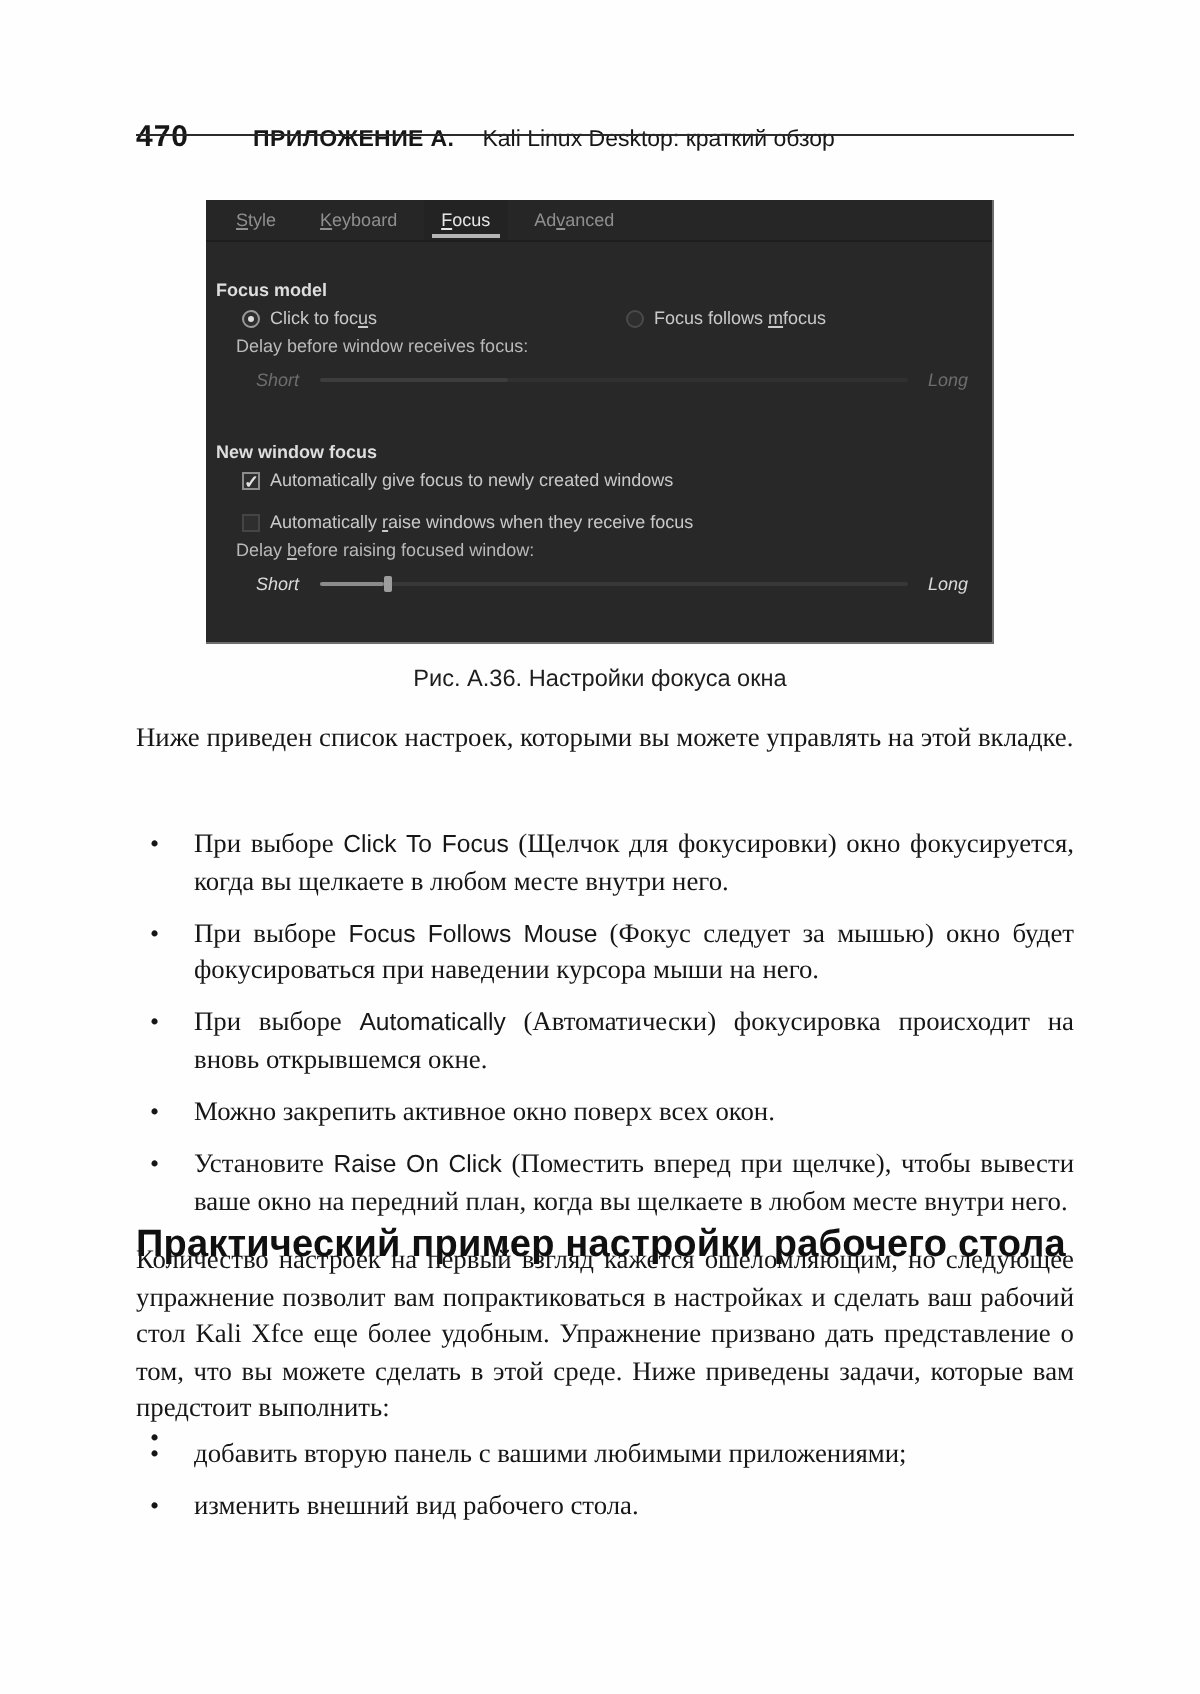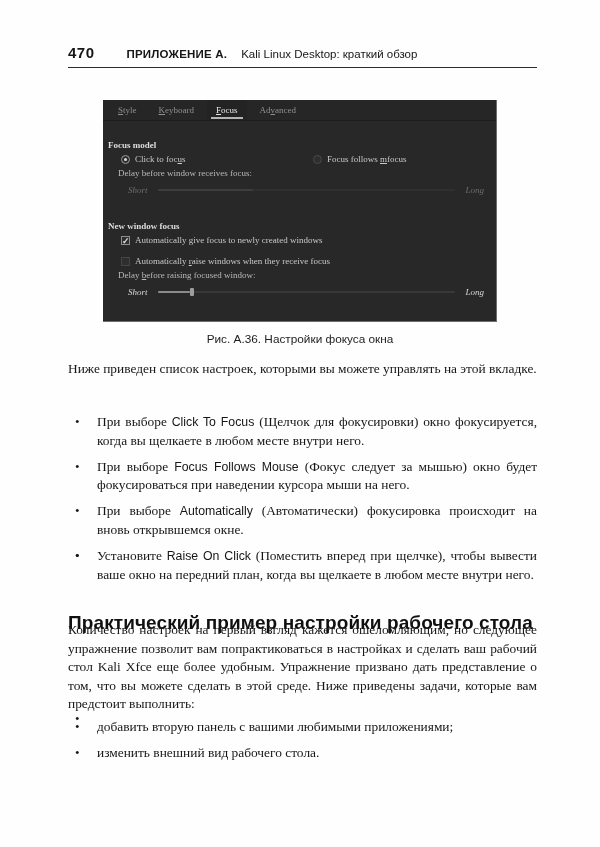--- a/index.html
+++ b/index.html
@@ -4,34 +4,34 @@
 <style>
   * { margin:0; padding:0; box-sizing:border-box; }
   html,body { background:#e8e8e8; }
   .page {
     position:relative; width:600px; height:847px; margin:0 auto;
     background:#fefefe; overflow:hidden;
     font-family:"Liberation Serif", serif; color:#161616;
   }
   
   .runhead {
-    position:absolute; left:68px; top:44px; width:469px;
+    position:absolute; left:68px; top:60px; width:469px;
     display:flex; align-items:baseline; gap:14px;
     font-family:"Liberation Sans", sans-serif;
   }
   .runhead .pageno { font-size:15px; font-weight:bold; letter-spacing:.5px; }
   .runhead .applabel { font-size:11.5px; font-weight:bold; margin-left:18px; letter-spacing:.2px; }
   .runhead .apptitle { font-size:11.5px; }
   .runrule { position:absolute; left:68px; top:67px; width:469px; height:0; border-top:1.4px solid #2b2b2b; }
 
   
   .shot {
     position:absolute; left:103px; top:100px; width:394px; height:222px;
     background:#282828; color:#c9c9c9;
-    font-family:Liberation Serif, serif; font-size:9px;
+    font-family:Liberation Sans, sans-serif; font-size:9px;
     overflow:hidden; border-right:1px solid #6e6e6e; border-bottom:1px solid #6e6e6e;
   }
   .tabbar {
     display:flex; align-items:stretch; height:21px; padding-left:6px; gap:4px;
     background:#262626; border-bottom:1px solid #1d1d1d;
   }
   .tab {
     display:flex; align-items:center; padding:0 9px; color:#8f8f8f; position:relative;
     cursor:default;
   }
@@ -179,21 +179,21 @@
   </div>
 
   <div class="caption"><b>Рис. А.36.</b><span> Настройки фокуса окна</span></div>
 
   <p class="bodyblock p1">Ниже приведен список настроек, которыми вы можете управлять на этой вкладке.</p>
 
   <ul class="blist bodyblock ul1">
     <li><span class="dot">•</span><span>При выборе </span><span class="uiterm">Click To Focus</span><span> (Щелчок для фокусировки) окно фокусируется, когда вы щелкаете в любом месте внутри него.</span></li>
     <li><span class="dot">•</span><span>При выборе </span><span class="uiterm">Focus Follows Mouse</span><span> (Фокус следует за мышью) окно будет фокусироваться при наведении курсора мыши на него.</span></li>
     <li><span class="dot">•</span><span>При выборе </span><span class="uiterm">Automatically</span><span> (Автоматически) фокусировка происходит на вновь открывшемся окне.</span></li>
-    <li><span class="dot">•</span></li>
+    <li><span class="dot">•</span><span>Можно закрепить активное окно поверх всех окон.</span></li>
     <li><span class="dot">•</span><span>Установите </span><span class="uiterm">Raise On Click</span><span> (Поместить вперед при щелчке), чтобы вывести ваше окно на передний план, когда вы щелкаете в любом месте внутри него.</span></li>
   </ul>
 
   <h2 class="h2">Практический пример настройки рабочего стола</h2>
 
   <p class="bodyblock p2">Количество настроек на первый взгляд кажется ошеломляющим, но следующее упражнение позволит вам попрактиковаться в настройках и сделать ваш рабочий стол Kali Xfce еще более удобным. Упражнение призвано дать представление о том, что вы можете сделать в этой среде. Ниже приведены задачи, которые вам предстоит выполнить:</p>
 
   <ul class="blist bodyblock ul2">
     <li><span class="dot">•</span></li>
     <li><span class="dot">•</span><span>добавить вторую панель с вашими любимыми приложениями;</span></li>

